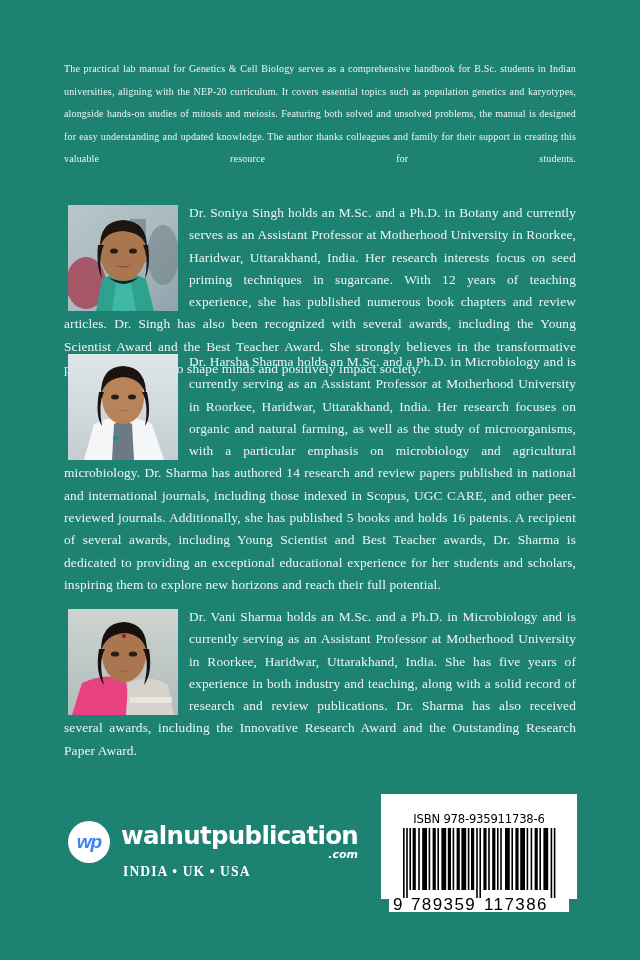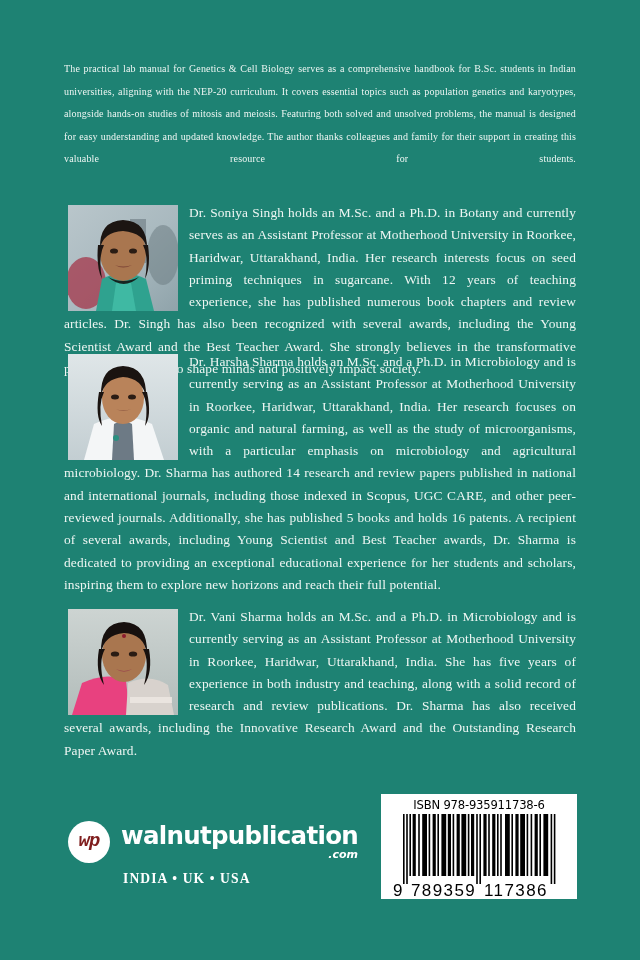--- a/index.html
+++ b/index.html
@@ -83,25 +83,25 @@
     width: 42px;
     height: 42px;
     border-radius: 50%;
     background: #ffffff;
     display: flex;
     align-items: center;
     justify-content: center;
     flex: 0 0 42px;
   }
   .logo-mark span {
-    font-family: Liberation Mono, monospace;
+    font-family: Liberation Sans, sans-serif;
     font-style: italic;
     font-weight: 700;
     font-size: 19px;
-    color: #7f1d1d;
+    color: #3b82f6;
     line-height: 1;
     letter-spacing: -1px;
     transform: translateY(-1px);
   }
   .wordmark {
     margin-left: 11px;
     position: relative;
     display: inline-block;
   }
   .wordmark .wm-main {
@@ -119,38 +119,37 @@
     font-size: 11px;
     color: #ffffff;
     letter-spacing: 0px;
     line-height: 1;
     display: block;
     text-align: right;
     margin-top: 1px;
     font-style: italic;
   }
   .countries {
-    margin-top: 7px;
     margin-left: 55px;
     font-family: "Liberation Serif", serif;
     font-weight: 700;
     font-size: 13.6px;
     color: #ffffff;
     letter-spacing: 1.1px;
   }
 
   
   .barcode-panel {
     position: absolute;
     left: 381px;
     top: 794px;
     width: 196px;
     height: 105px;
     background: #ffffff;
-    padding: 5px 8px 3px 8px;
+    padding: 19px 8px 3px 8px;
   }
   .isbn-text {
     font-family: "DejaVu Sans", sans-serif;
     font-size: 11.6px;
     color: #000000;
     text-align: center;
     letter-spacing: -0.2px;
     line-height: 13px;
     height: 14px;
   }

